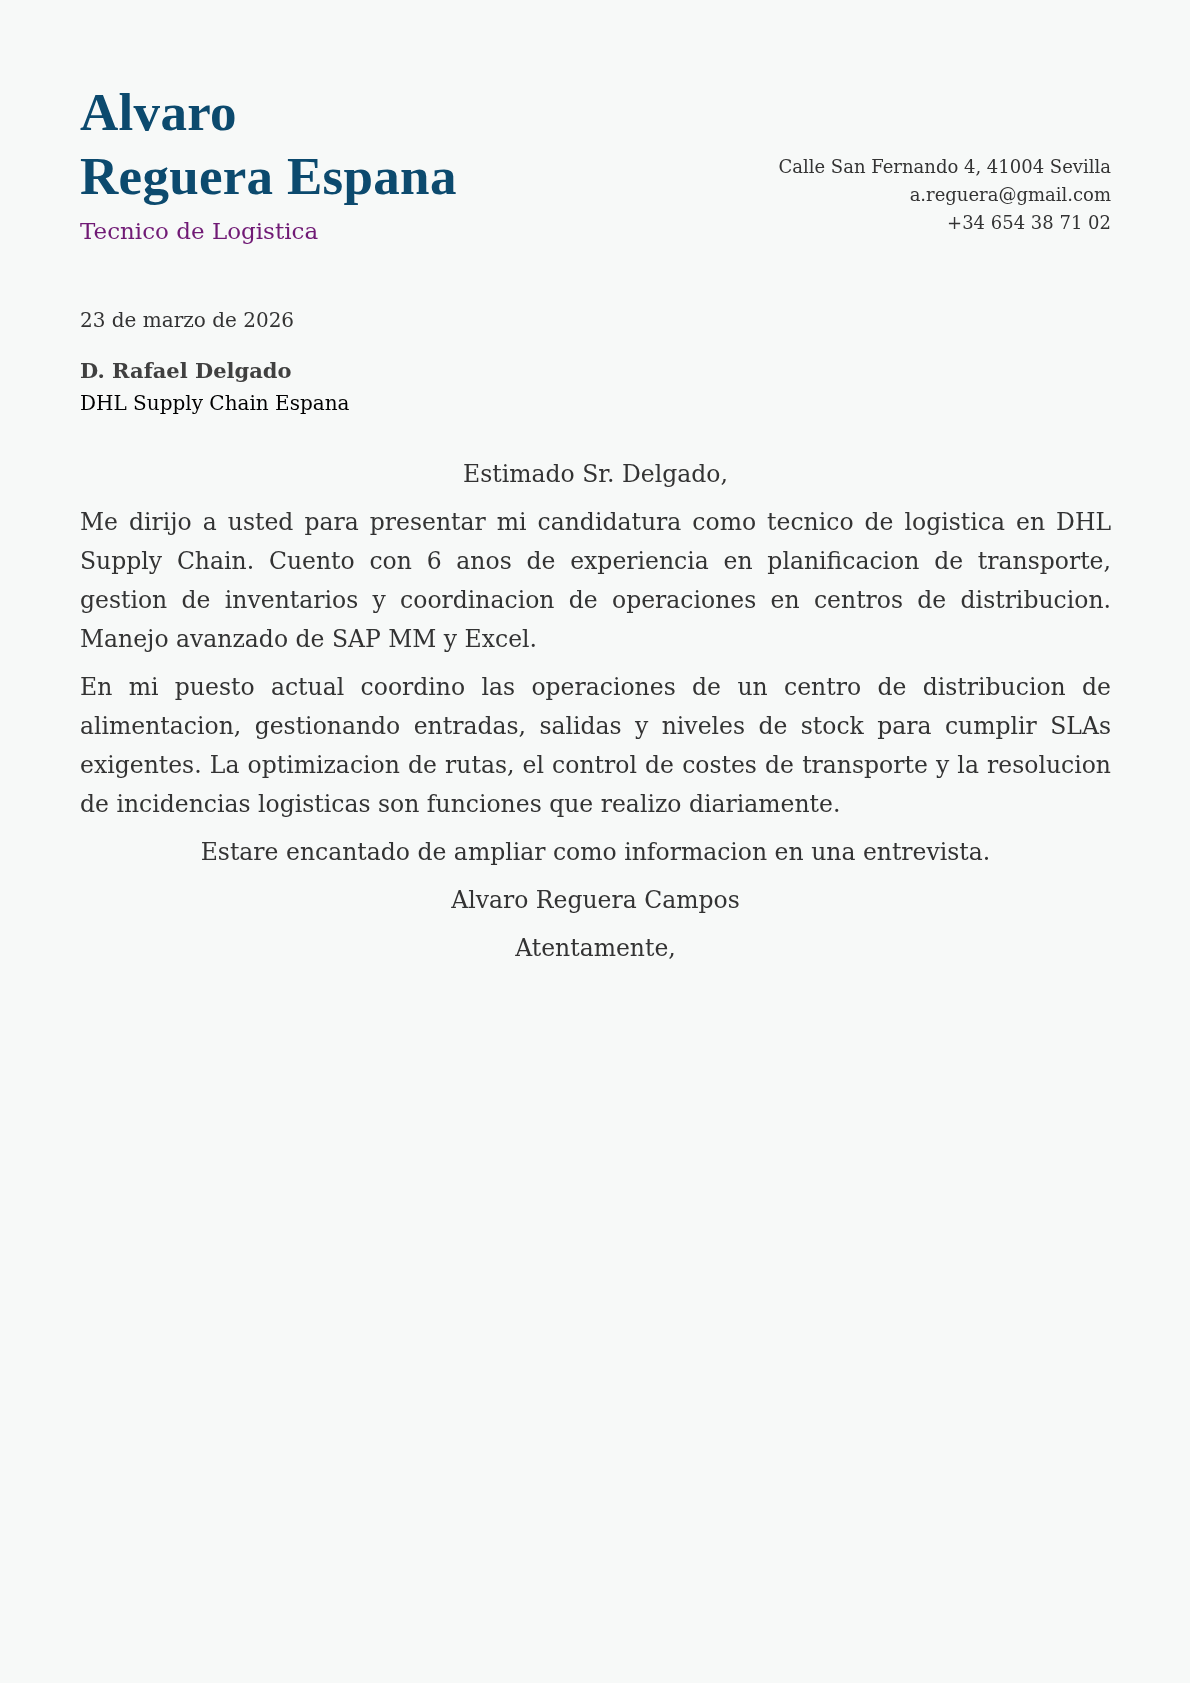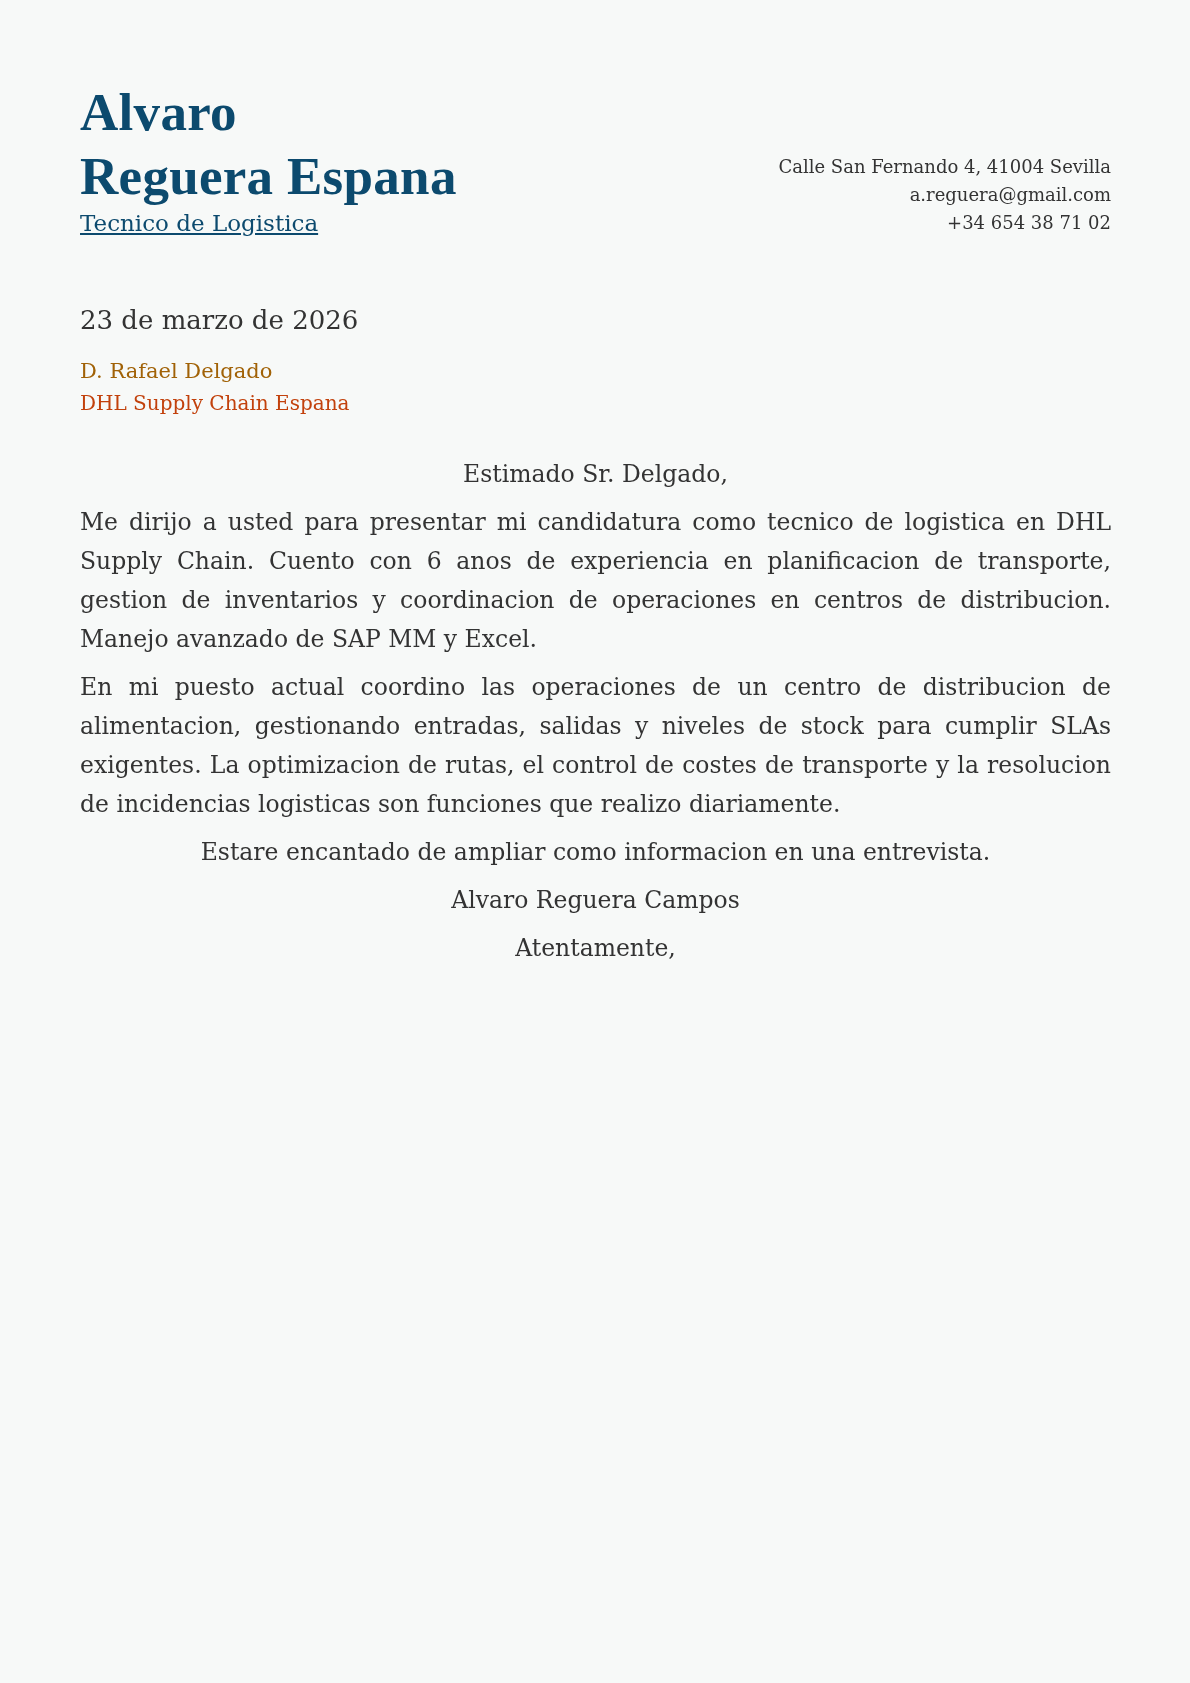--- a/index.html
+++ b/index.html
@@ -35,55 +35,54 @@
       font-weight: bold;
       font-size: 53px;
       line-height: 64px;
       color: #0c4a6e;
       letter-spacing: 0.3px;
       white-space: nowrap;
     }
     .role {
       font-size: 23px;
       line-height: 30px;
-      color: #0c4a6e;
-      margin-top: 0px;
-      text-decoration: underline;
+      color: #701a75;
+      margin-top: 8px;
     }
     .contact-block {
       position: absolute;
       right: 0;
       top: 73px;
       text-align: right;
       font-size: 18px;
       line-height: 28px;
       color: #333333;
     }
     .date {
       position: absolute;
       top: 226px;
       left: 0;
-      font-size: 26px;
+      font-size: 20px;
       line-height: 28px;
     }
     .recipient {
       position: absolute;
       top: 275px;
       left: 0;
     }
     .recipient-name {
-      font-weight: normal;
+      font-weight: bold;
       font-size: 21px;
       line-height: 32px;
-      color: #a16207;
+      color: #404040;
     }
     .recipient-company {
       font-size: 20px;
       line-height: 32px;
-      color: #c2410c;
+      color: #000000;
     }
     .body {
       position: absolute;
       top: 375px;
       left: 0;
       width: 1031px;
       font-size: 23.5px;
       line-height: 39px;
       color: #333333;
     }

